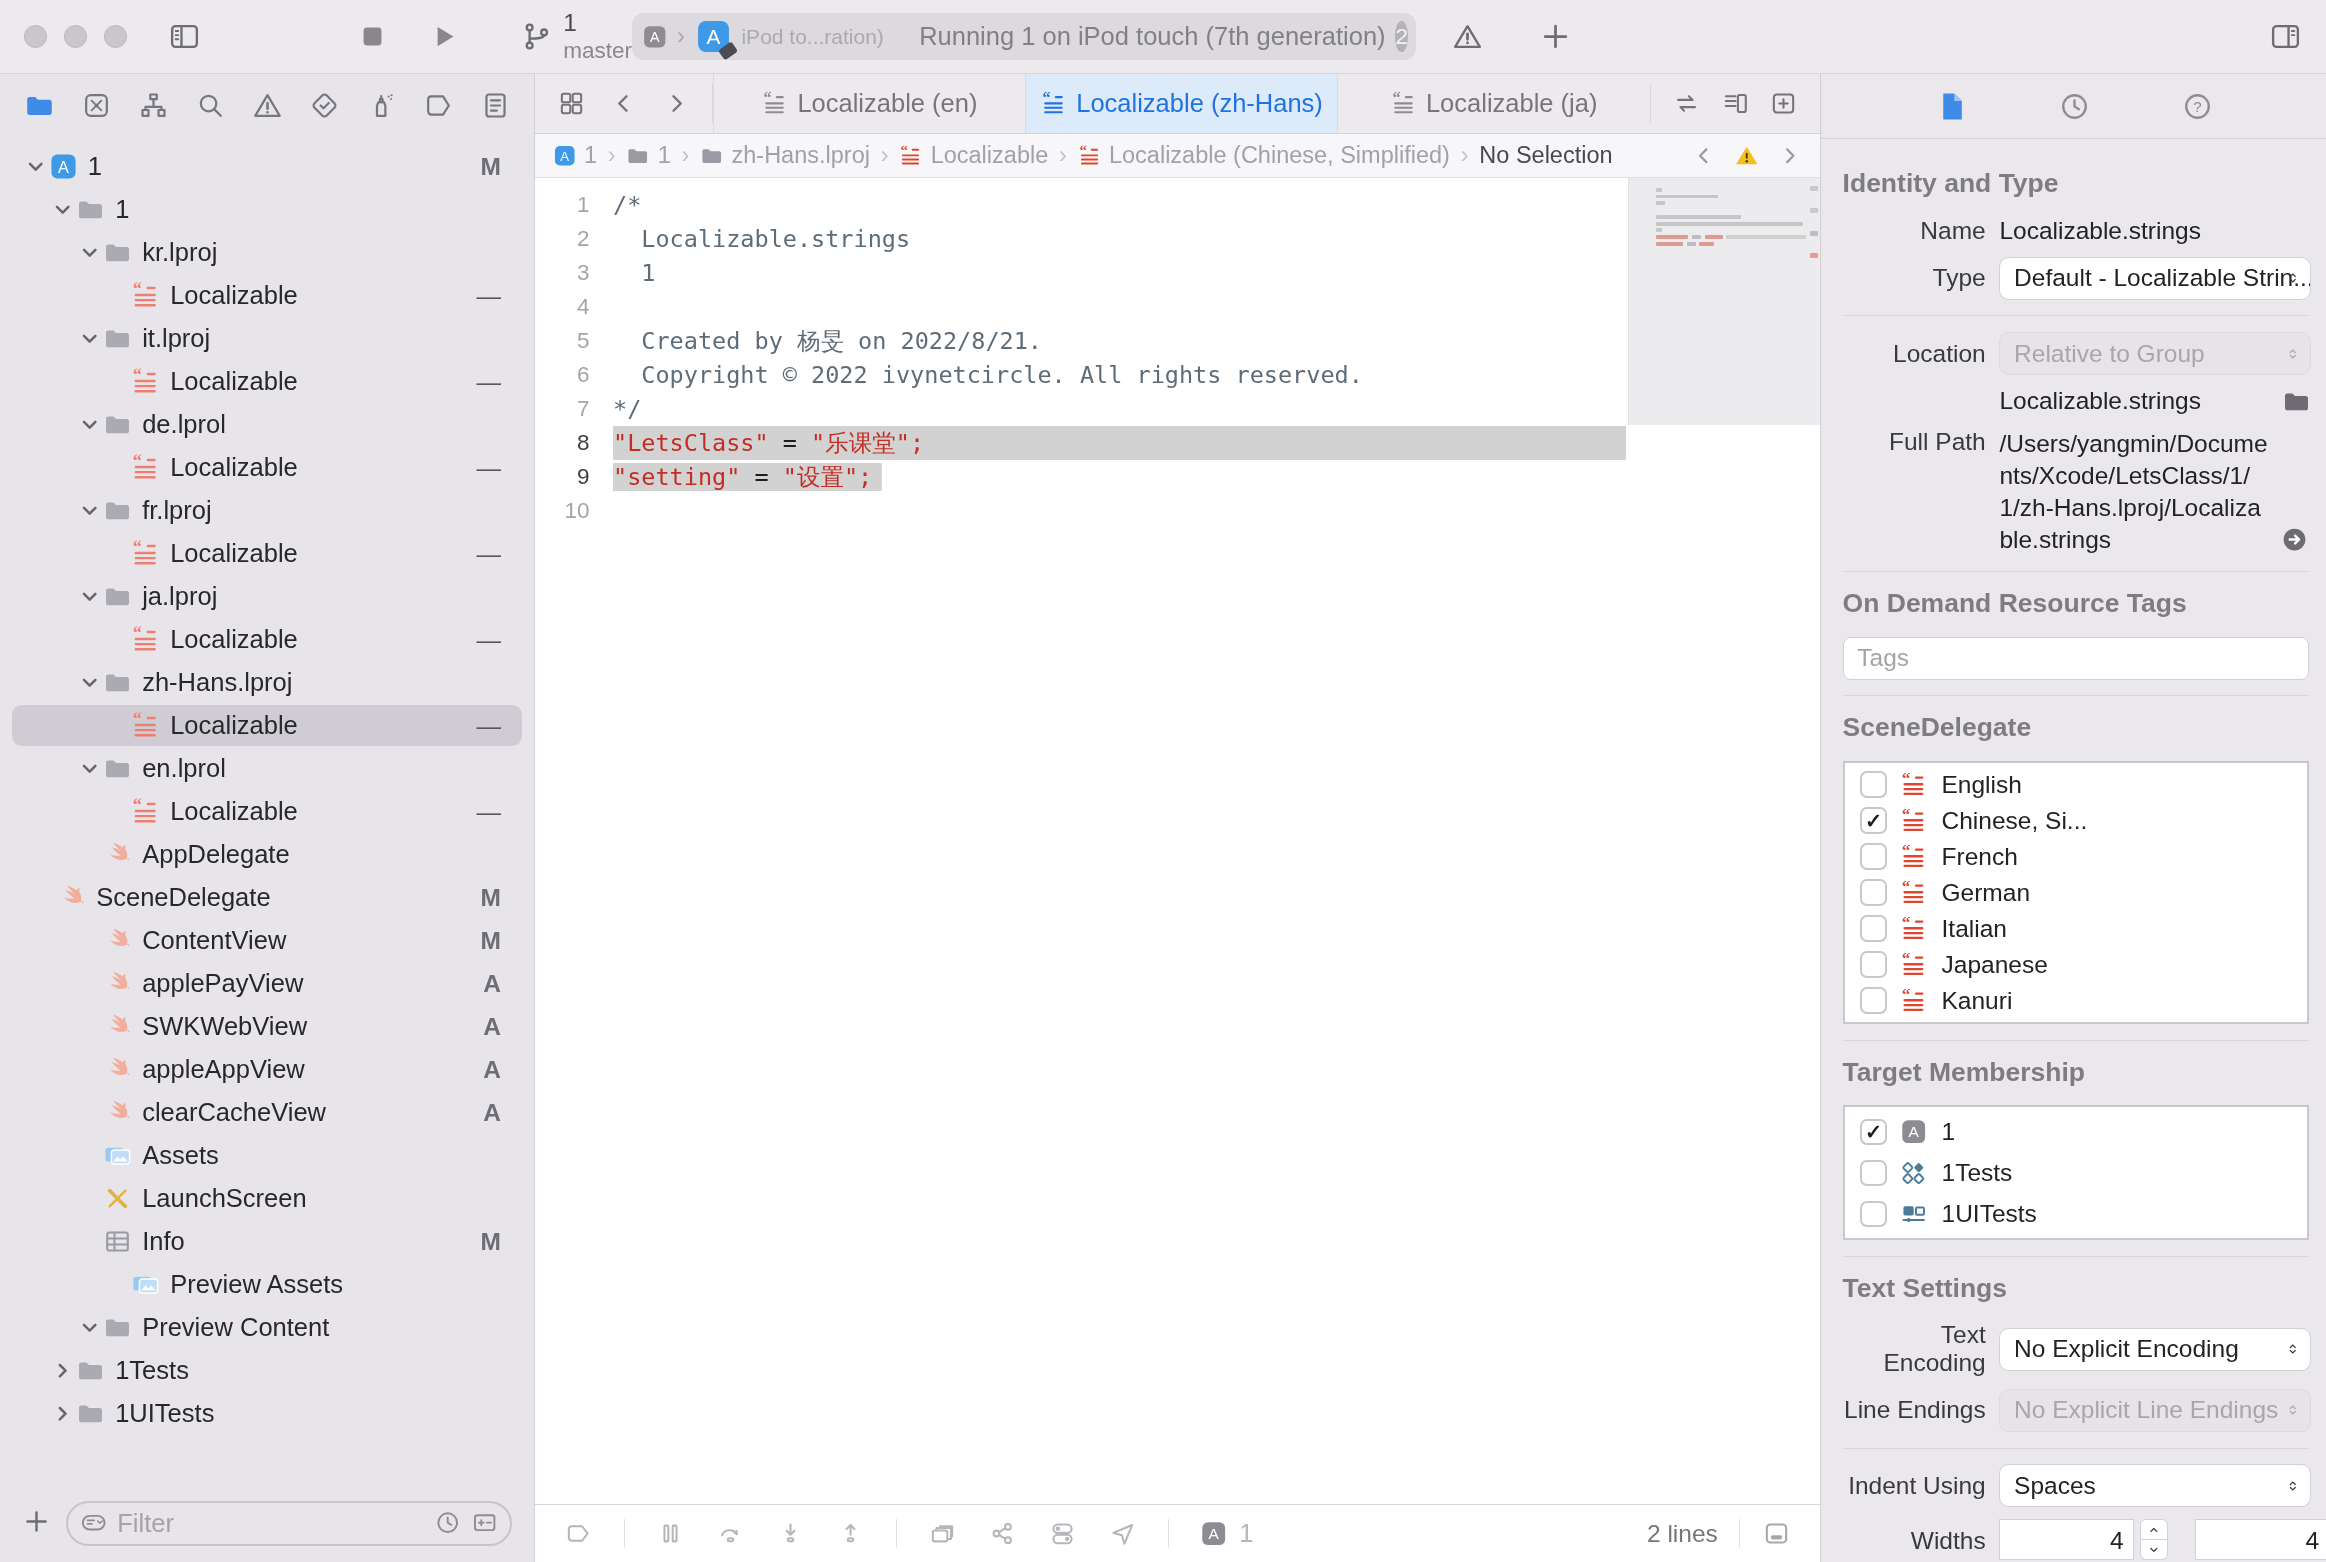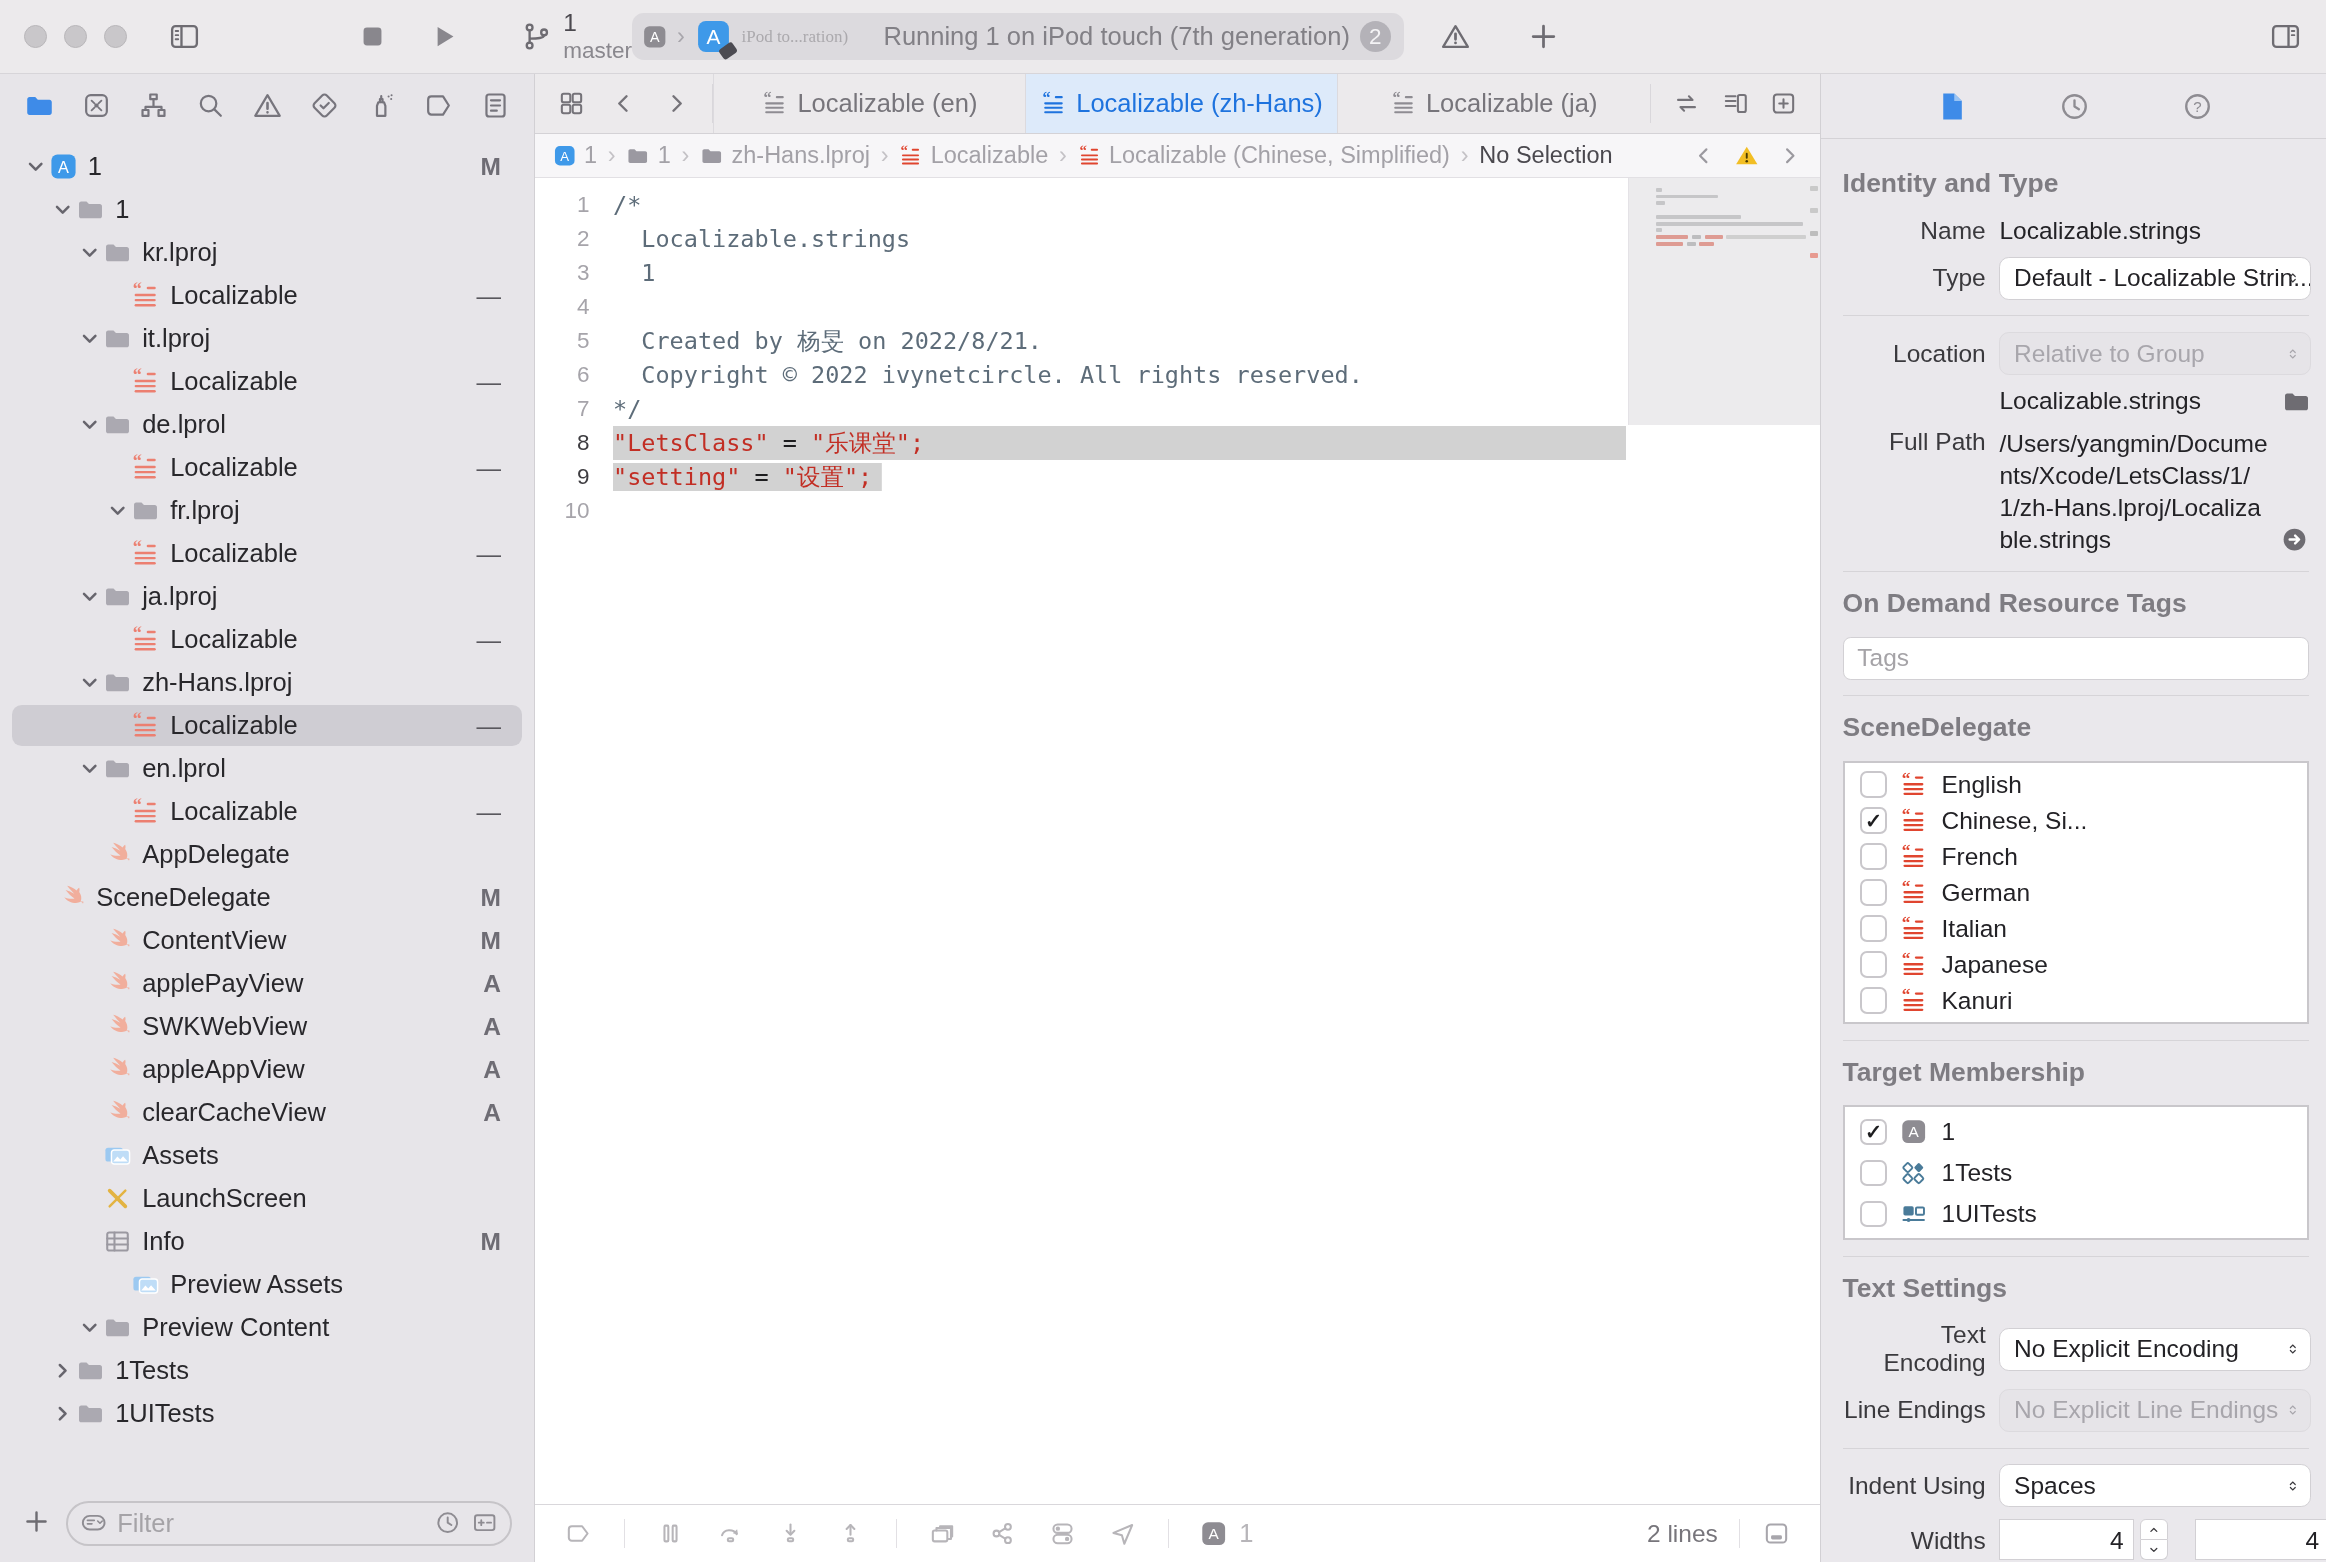--- a/index.html
+++ b/index.html
@@ -16,21 +16,21 @@
   .traffic { display:flex; gap:16.7px; margin-left:23.5px; }
   .dot { width:23.5px; height:23.5px; border-radius:50%; background:#C9C7CA; border:1px solid #B9B7BA; }
   .tbtn { color:#6E6C72; display:flex; align-items:center; justify-content:center; }
   .toolbar .ic { width:33px; height:33px; }
   .branch { display:flex; align-items:center; gap:9.8px; margin-left:59px; color:#6E6C72; }
   .branch .col { display:flex; flex-direction:column; line-height:1.15; }
   .branch .l1 { font-size:24.5px; color:#4B494F; }
   .branch .l2 { font-size:22.5px; color:#8A888E; }
   .schemepill { margin-left:auto; margin-right:0; height:47px; background:#DCDADE; border-radius:11.8px;
                 display:flex; align-items:center; padding:0 13.7px 0 9.8px; gap:9.8px; max-width:784px; }
-  .schemepill .dest { color:#ABA9AD; font-size:17px; white-space:nowrap;font-family:Liberation Serif, serif; }
+  .schemepill .dest { color:#ABA9AD; font-size:21px; white-space:nowrap; }
   .schemepill .status { color:#828086; font-size:25.5px; white-space:nowrap; margin-left:25.5px; }
   .badge2 { width:31px; height:31px; border-radius:50%; background:#B4B2B8; color:#F4F3F5;
             font-size:22.5px; display:flex; align-items:center; justify-content:center; }
   .appmini { position:relative; width:25.5px; height:25.5px; }
   .appbig  { position:relative; width:37px; height:37px; }
   .runbadge { position:absolute; right:-3.9px; bottom:-2px; width:15.7px; height:11.8px; background:#4C4B52; border-radius:2.9px; transform:rotate(-35deg); }
   .tool-right { display:flex; align-items:center; gap:55px; margin-left:35px; margin-right:25.5px; }
   .spacer { flex:1; }
 
   
@@ -405,21 +405,21 @@
               <text x="1.5" y="11.5" font-size="15" font-weight="bold" fill="currentColor" stroke="none" font-family="Liberation Serif,serif">“</text>
               <rect x="13" y="4.8" width="7.5" height="2" rx="1" fill="currentColor" stroke="none"></rect>
               <rect x="3" y="10.6" width="17.5" height="2" rx="1" fill="currentColor" stroke="none"></rect>
               <rect x="3" y="14.8" width="17.5" height="2" rx="1" fill="currentColor" stroke="none"></rect>
               <rect x="3" y="19" width="17.5" height="2" rx="1" fill="currentColor" stroke="none"></rect>
             </svg>
           </span>
           <span class="tlabel">Localizable</span>
           <span class="tbadge dash">—</span>
         </div>
-        <div class="trow" style="padding-left:104px">
+        <div class="trow" style="padding-left:76px">
           <span class="chev">
             <svg viewBox="0 0 24 24" fill="none" stroke="currentColor" stroke-width="1.7" stroke-linecap="round" stroke-linejoin="round">
               <path d="M7 9.5l5 5 5-5" stroke-width="2.2"></path>
             </svg>
           </span>
           <span class="ic" style="color:#ABA9B1">
             <svg viewBox="0 0 24 24" fill="none" stroke="currentColor" stroke-width="1.7" stroke-linecap="round" stroke-linejoin="round">
               <path d="M2.5 7.2c0-1 .8-1.8 1.8-1.8h4.4l2 2.1h9c1 0 1.8.8 1.8 1.8v8.2c0 1-.8 1.8-1.8 1.8H4.3c-1 0-1.8-.8-1.8-1.8z" fill="currentColor" stroke="none"></path>
             </svg>
           </span>

